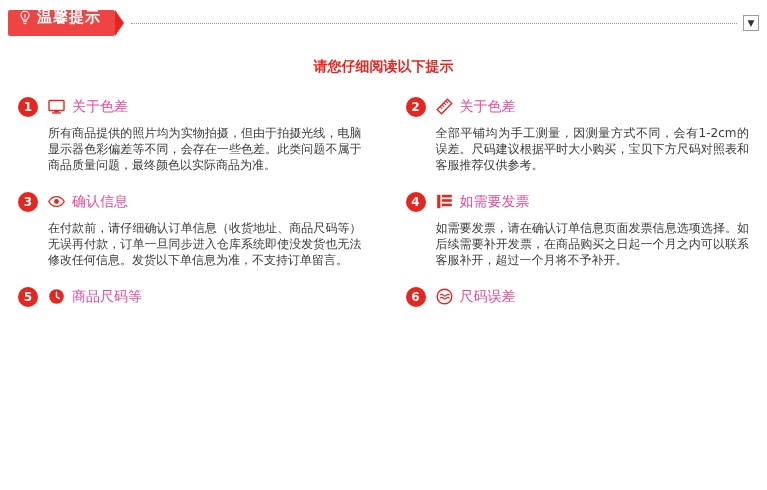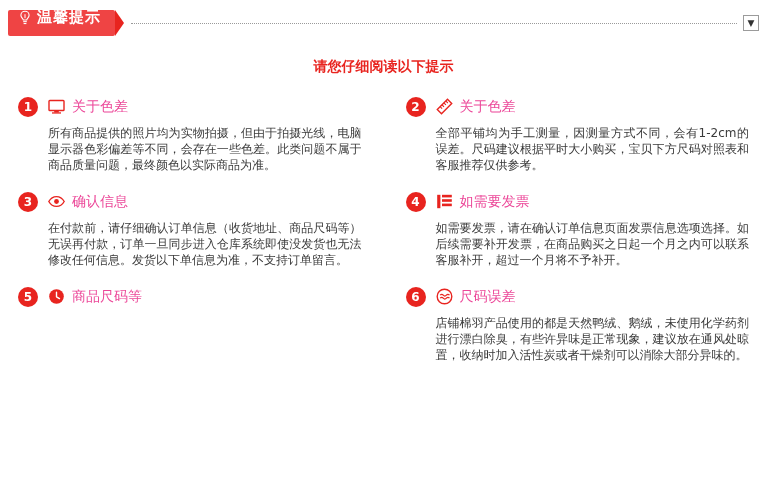--- a/index.html
+++ b/index.html
@@ -254,18 +254,17 @@
       <div class="num-badge">6</div>
       <div class="item-body">
         <div class="item-head">
           <svg class="item-icon" viewBox="0 0 17 17">
             <circle cx="8.5" cy="8.5" r="7.3" fill="none" stroke="#e8241f" stroke-width="1.4"></circle>
             <path d="M4.2 7.2c1-1.1 2.1-1.1 3.1 0s2.1 1.1 3.1 0 2.1-1.1 3.1 0" fill="none" stroke="#e8241f" stroke-width="1.2"></path>
             <path d="M4.2 10.2c1-1.1 2.1-1.1 3.1 0s2.1 1.1 3.1 0 2.1-1.1 3.1 0" fill="none" stroke="#e8241f" stroke-width="1.2"></path>
           </svg>
           <span class="item-title">尺码误差</span>
         </div>
-        <div class="item-text">店铺棉羽产品使用的都是天然鸭绒、鹅绒，未使用化学药剂进行漂白除臭，有些许异味是正常现象，建议放在通风处晾置，收纳时加入活性炭或者干燥剂可以消除大部分异味的。</div>
       </div>
     </div>
 
   </div>
 </div>
 
 </body></html>

